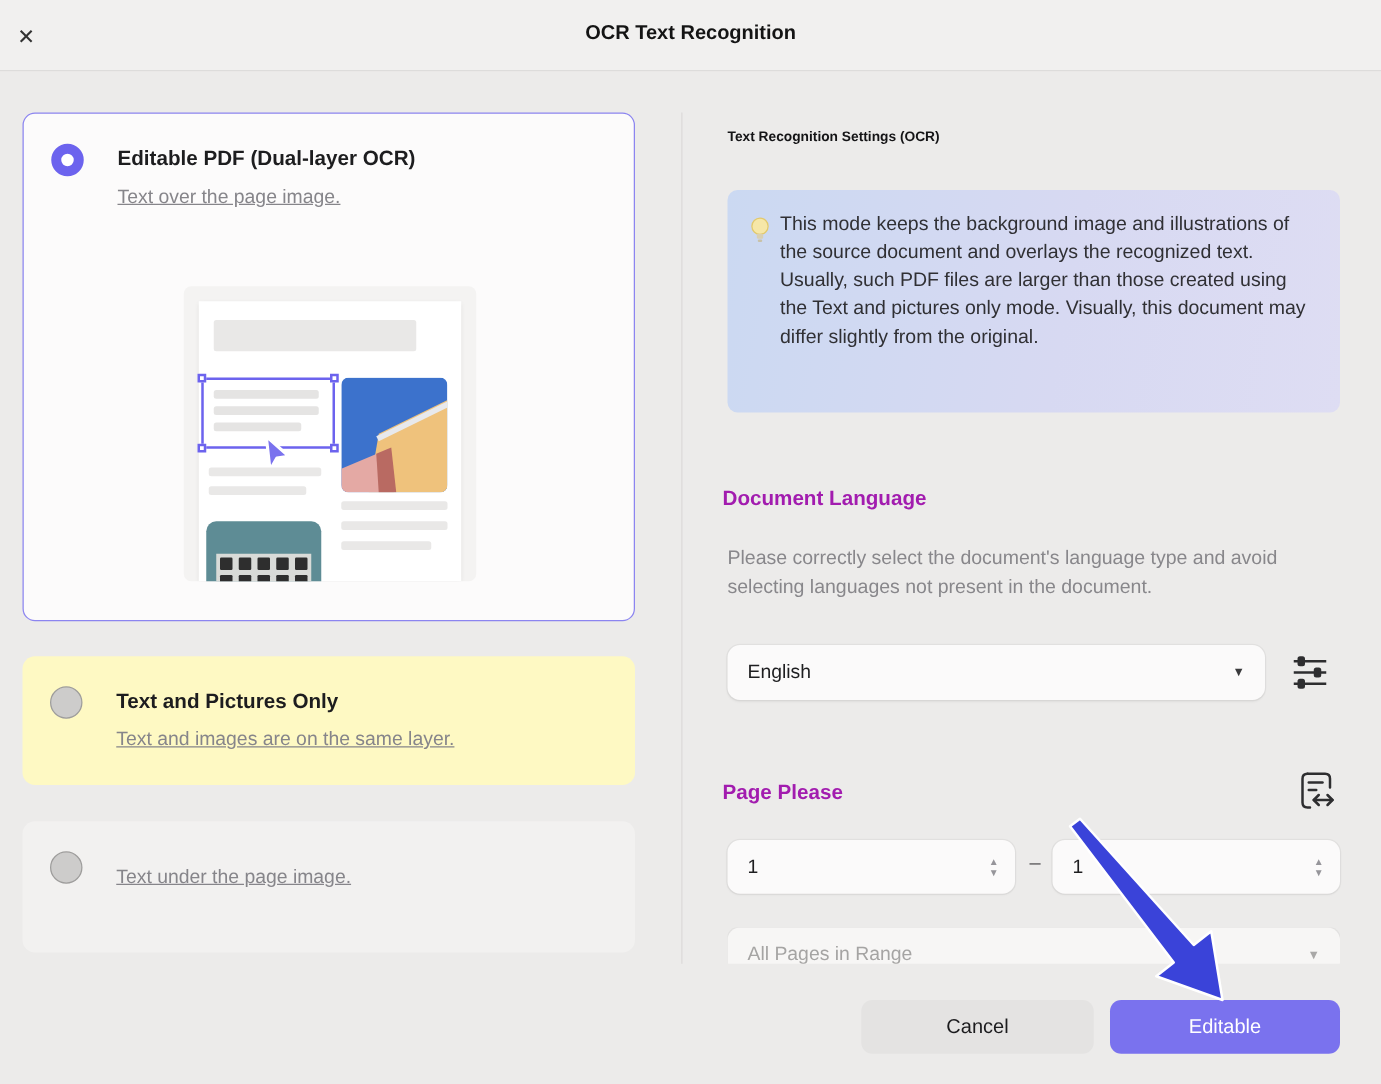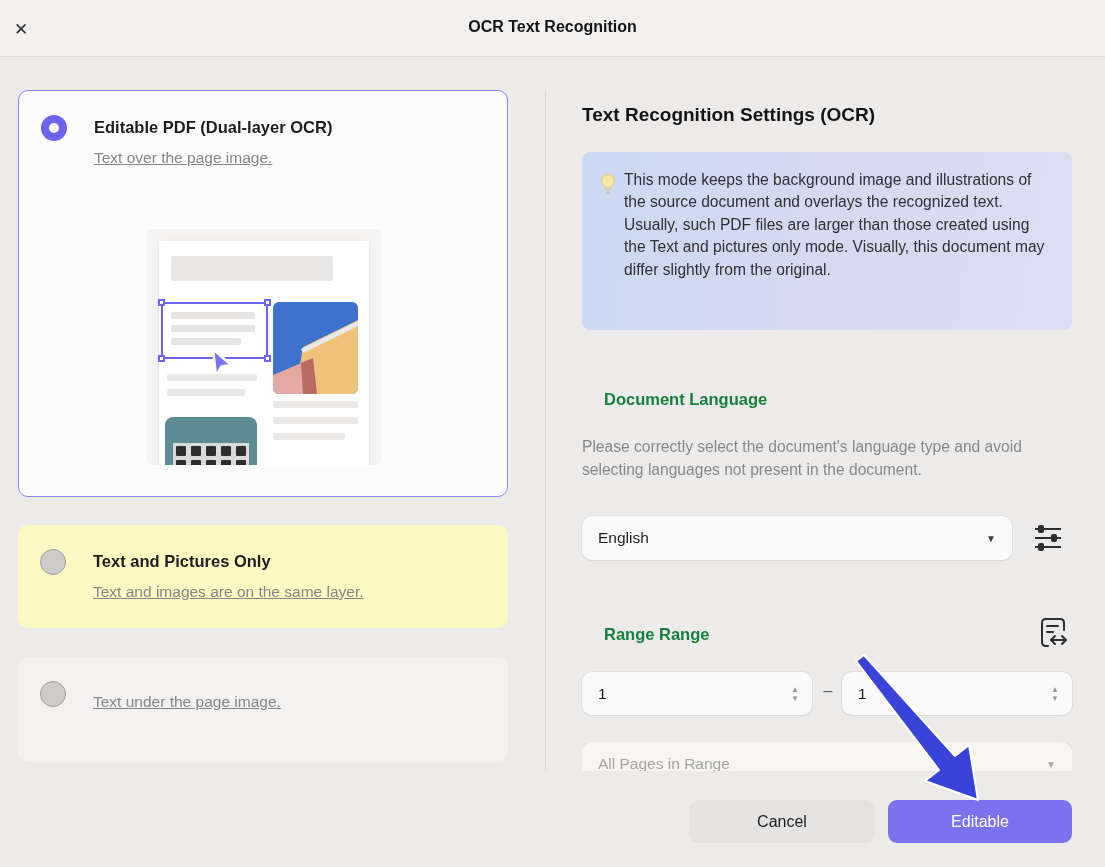--- a/index.html
+++ b/index.html
@@ -47,29 +47,29 @@
   .keys  { position:absolute; left:8px; top:26px; width:76px; height:40px; background:#D9DBD8; }
   .key   { position:absolute; width:10px; height:10px; background:#2E2E2E; border-radius:1px; }
   .caret-mark { position:absolute; left:140px; top:102px; width:3px; height:14px;
                 background:#7A72EE; border-radius:2px; }
   .cursor-svg { position:absolute; left:46px; top:104px; }
 
   
   .vdivider { position:absolute; left:545px; top:90px; width:1px; height:681px; background:#DBDAD9; }
 
   
-  .r-heading { position:absolute; left:582px; top:104px; font-size:19px; font-weight:700; color:#141416; }
+  .r-heading { position:absolute; left:582px; top:104px; font-size:11px; font-weight:700; color:#141416; }
   .infobox { position:absolute; left:582px; top:152px; width:490px; height:178px;
              border-radius:8px; padding:17px 18px 16px 14px;
              background:linear-gradient(100deg,#CBD9F2 0%,#D7D9F2 55%,#DEDDF3 100%);
              display:flex; }
   .bulb { flex:0 0 24px; margin-top:3px; }
   .info-text { font-size:15.6px; line-height:22.4px; color:#303034; margin-left:4px; }
 
-  .sec-heading { position:absolute; left:604px; font-size:16.5px; font-weight:700; color:#15803d; }
+  .sec-heading { position:absolute; left:578px; font-size:16.5px; font-weight:700; color:#a21caf; }
   .lang-desc { position:absolute; left:582px; top:436px; width:470px;
                font-size:15.6px; line-height:22.5px; color:#88878B; }
 
   .select-box { position:absolute; background:#FBFAFA; border-radius:10px;
                 box-shadow:0 0 0 1px rgba(0,0,0,0.04), 0 1px 2px rgba(0,0,0,0.05);
                 display:flex; align-items:center; cursor:pointer; }
   .lang-select { left:582px; top:516px; width:430px; height:44px;gap:12px; }
   .select-value { font-size:15.5px; color:#1E1E20; margin-left:16px; flex:1; }
   .select-caret { font-size:10px; color:#3A3A3C; margin-right:16px; }
 
@@ -219,21 +219,21 @@
   <g stroke="#2E2E30" stroke-width="2" fill="#2E2E30">
     <line x1="2" y1="5" x2="28" y2="5"></line>
     <rect x="6" y="2" width="4" height="6" rx="1"></rect>
     <line x1="2" y1="14" x2="28" y2="14"></line>
     <rect x="19" y="11" width="4" height="6" rx="1"></rect>
     <line x1="2" y1="23" x2="28" y2="23"></line>
     <rect x="6" y="20" width="4" height="6" rx="1"></rect>
   </g>
 </svg>
 
-<div class="sec-heading" style="top:625px;">Range Range</div>
+<div class="sec-heading" style="top:625px;">Page Please</div>
 
 <svg class="icon-btn pagerange-icon" width="34" height="36" viewBox="0 0 34 36">
   <path d="M10 3 H24 Q28 3 28 7 V14" fill="none" stroke="#2E2E30" stroke-width="2" stroke-linecap="round"></path>
   <path d="M10 3 Q6 3 6 7 V26 Q6 30 10 30 H12" fill="none" stroke="#2E2E30" stroke-width="2" stroke-linecap="round"></path>
   <line x1="11" y1="10" x2="22" y2="10" stroke="#2E2E30" stroke-width="2" stroke-linecap="round"></line>
   <line x1="11" y1="16" x2="17" y2="16" stroke="#2E2E30" stroke-width="2" stroke-linecap="round"></line>
   <g stroke="#2E2E30" stroke-width="2" fill="none" stroke-linecap="round" stroke-linejoin="round">
     <line x1="15" y1="24" x2="30" y2="24"></line>
     <polyline points="19,20 15,24 19,28"></polyline>
     <polyline points="26,20 30,24 26,28"></polyline>

